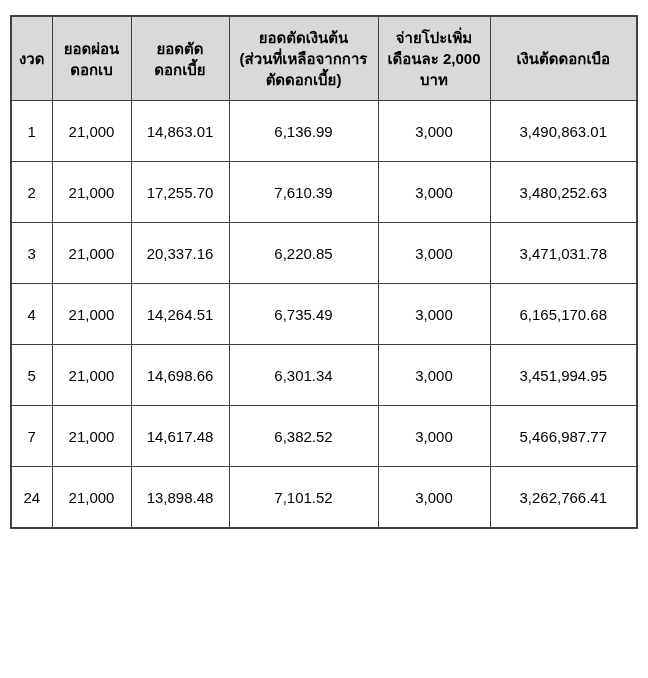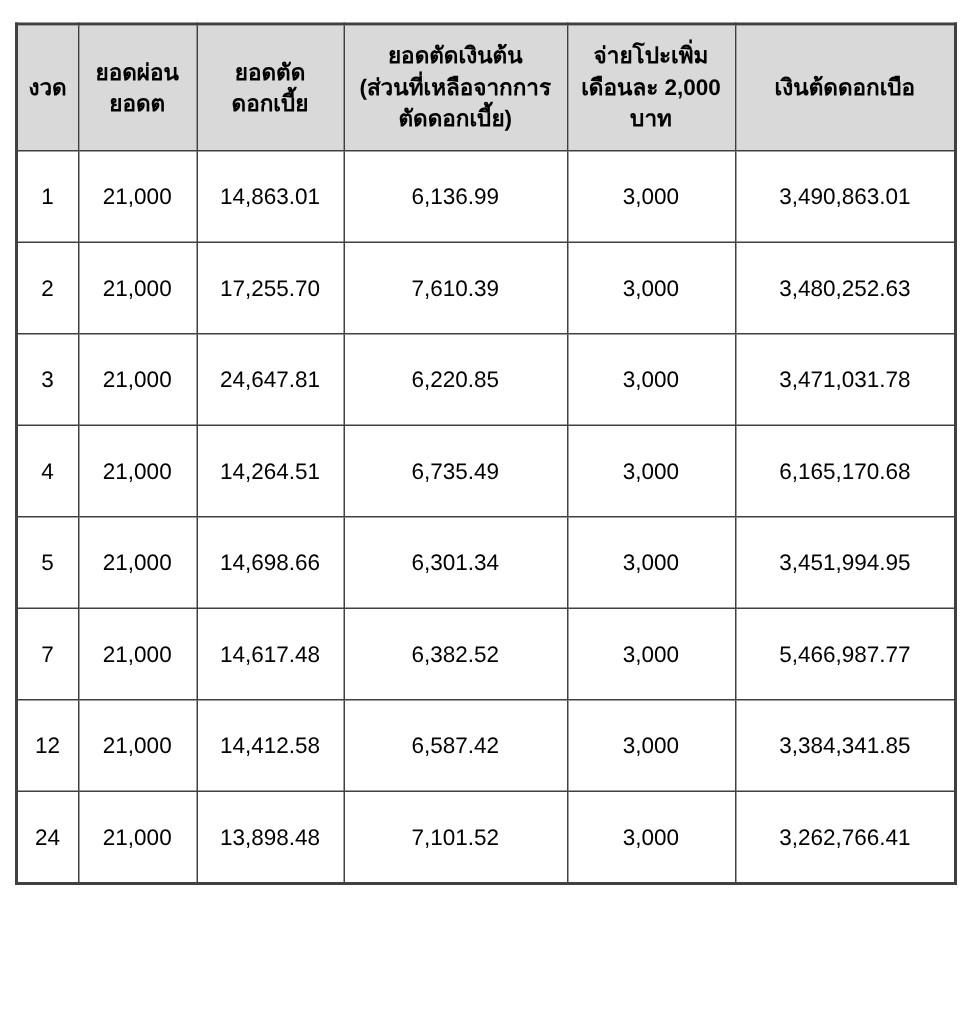--- a/index.html
+++ b/index.html
@@ -59,21 +59,21 @@
         <col style="width: 79px;">
         <col style="width: 98px;">
         <col style="width: 149px;">
         <col style="width: 112px;">
         <col style="width: 147px;">
       </colgroup>
     <thead>
       <tr>
         <th>งวด</th>
         <th>ยอดผ่อน
-ยอดต</th>
+ดอกเบ</th>
         <th>ยอดตัด
 ดอกเบี้ย</th>
         <th>ยอดตัดเงินต้น
 (ส่วนที่เหลือจากการ
 ตัดดอกเบี้ย)</th>
         <th>จ่ายโปะเพิ่ม
 เดือนละ 2,000
 บาท</th>
         <th>เงินต้ดดอกเบือ</th>
       </tr>
@@ -91,21 +91,21 @@
           <td>2</td>
           <td>21,000</td>
           <td>17,255.70</td>
           <td>7,610.39</td>
           <td>3,000</td>
           <td>3,480,252.63</td>
         </tr>
         <tr>
           <td>3</td>
           <td>21,000</td>
-          <td>24,647.81</td>
+          <td>20,337.16</td>
           <td>6,220.85</td>
           <td>3,000</td>
           <td>3,471,031.78</td>
         </tr>
         <tr>
           <td>4</td>
           <td>21,000</td>
           <td>14,264.51</td>
           <td>6,735.49</td>
           <td>3,000</td>
@@ -121,28 +121,20 @@
         </tr>
         <tr>
           <td>7</td>
           <td>21,000</td>
           <td>14,617.48</td>
           <td>6,382.52</td>
           <td>3,000</td>
           <td>5,466,987.77</td>
         </tr>
         <tr>
-          <td>12</td>
-          <td>21,000</td>
-          <td>14,412.58</td>
-          <td>6,587.42</td>
-          <td>3,000</td>
-          <td>3,384,341.85</td>
-        </tr>
-        <tr>
           <td>24</td>
           <td>21,000</td>
           <td>13,898.48</td>
           <td>7,101.52</td>
           <td>3,000</td>
           <td>3,262,766.41</td>
         </tr>
       </tbody>
   </table>
 </div>

